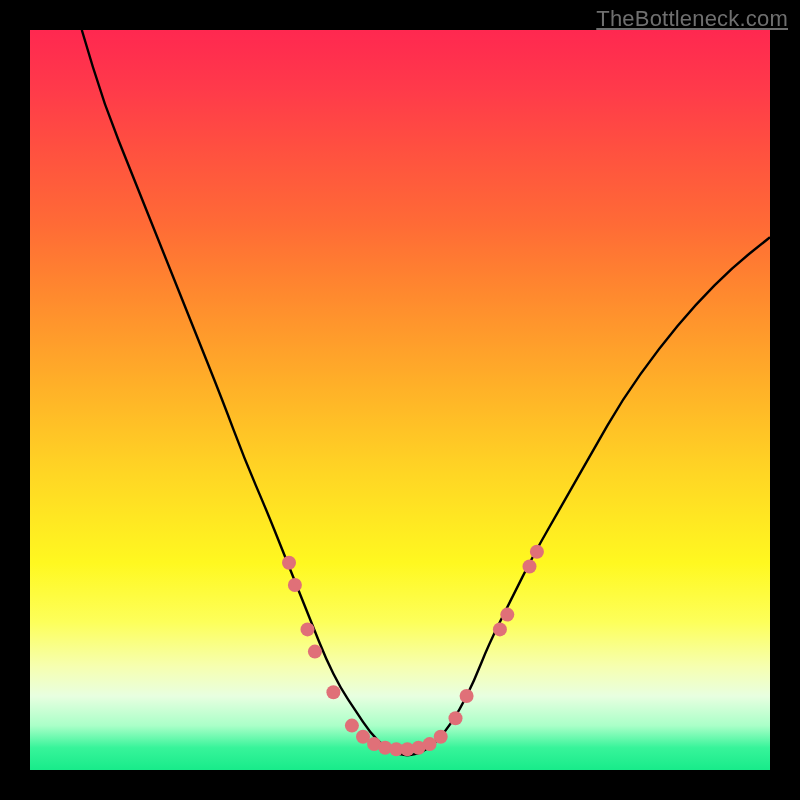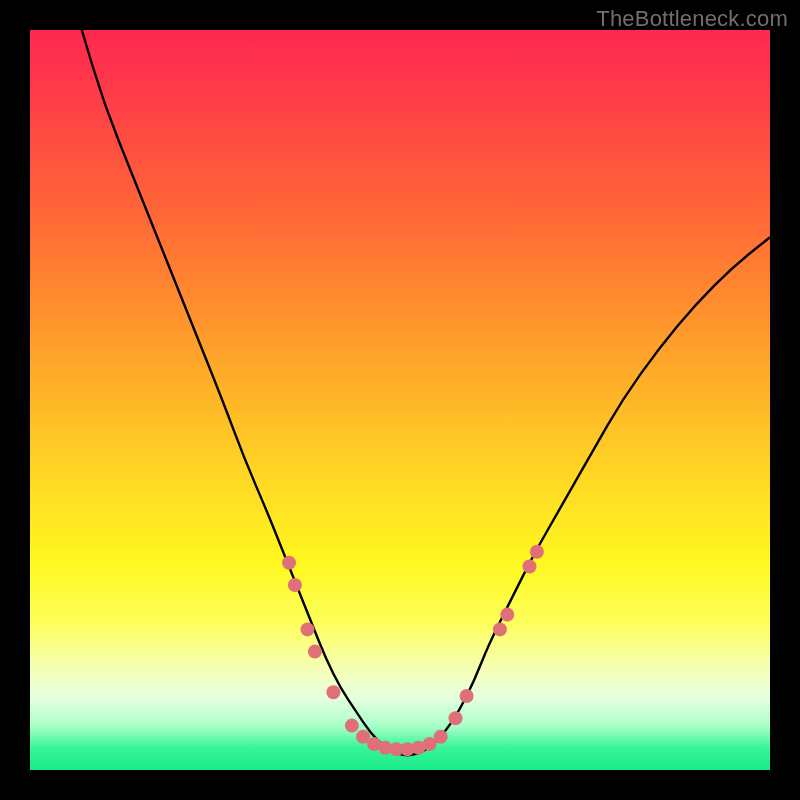--- a/index.html
+++ b/index.html
@@ -45,20 +45,21 @@
   }
   .watermark {
     position: absolute;
     top: 6px;
     right: 12px;
     color: #6f6f6f;
     font-size: 22px;
     font-weight: 500;
     letter-spacing: 0.2px;
     pointer-events: none;
+    text-decoration: underline;
   }
   svg.overlay {
     position: absolute;
     left: 30px;
     top: 30px;
     width: 740px;
     height: 740px;
     overflow: visible;
   }
 </style>

